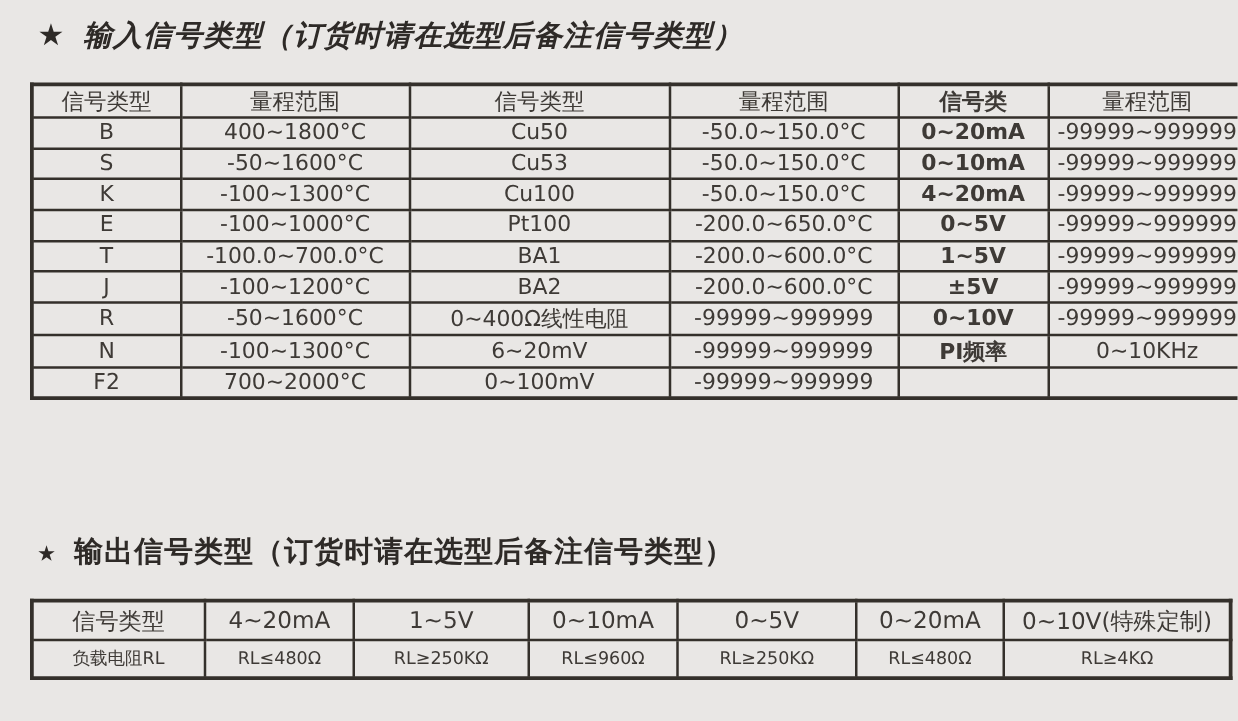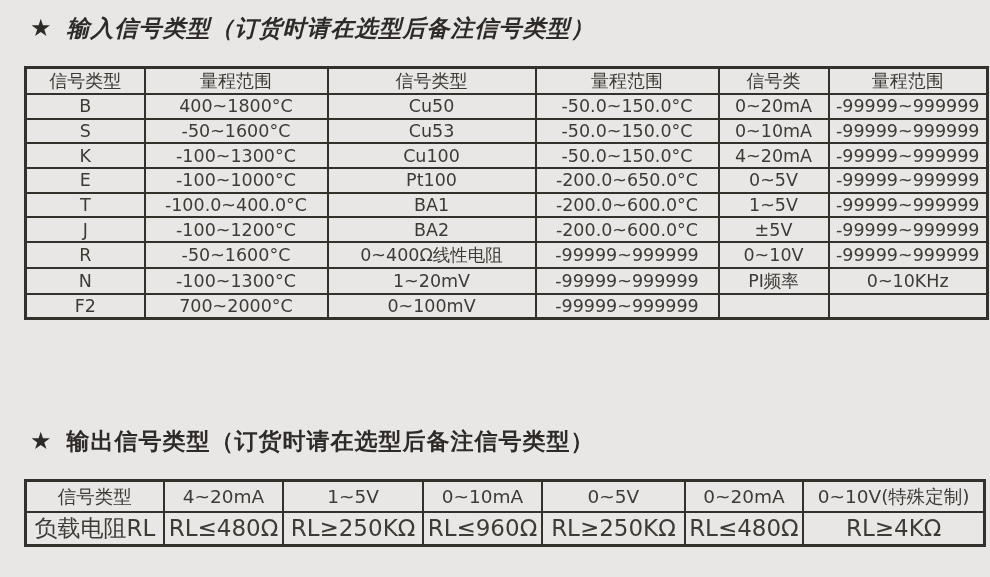--- a/index.html
+++ b/index.html
@@ -15,21 +15,21 @@
     position: absolute;
     left: 30px;
     font-size: 23px;
     font-weight: bold;
     color: var(--title, #2e2a27);
     letter-spacing: 1px;
     white-space: nowrap;
   }
   .title .star { margin-right: 14px; font-size: 24px; }
   #title-input  { top: 13px; font-style: italic; }
-  #title-output { top: 426px; }
+  #title-output { top: 426px; font-family: Liberation Mono, monospace; }
 
   table {
     position: absolute;
     left: 24px;
     width: 962px;
     border-collapse: collapse;
     table-layout: fixed;
     background: var(--bg, #e9e7e5);
   }
   #input-table  { top: 66px; }
@@ -40,28 +40,28 @@
     vertical-align: middle;
     font-weight: normal;
     padding: 0 3px;
     white-space: nowrap;
     overflow: hidden;
   }
   table { border: 3px solid var(--border, #34302b); }
   #input-table th { height: 26px; font-size: 18px; }
   #input-table td { height: 24.7px; font-size: 17.5px; }
   #output-table th { height: 31px; font-size: 18.5px; }
-  #output-table td { height: 31px; font-size: 23px; }
+  #output-table td { height: 31px; font-size: 14px; }
 
   
   #input-table .c0 { width: 119px; }
   #input-table .c1 { width: 183px; }
   #input-table .c2 { width: 208px; }
   #input-table .c3 { width: 183px; }
-  #input-table .c4 { width: 110px; }
+  #input-table .c4 { width: 120px; font-weight: bold; }
   #input-table .c5 { width: 159px; }
   
   #output-table .c0 { width: 135px; }
   #output-table .c1 { width: 117px; }
   #output-table .c2 { width: 136px; }
   #output-table .c3 { width: 117px; }
   #output-table .c4 { width: 139px; }
   #output-table .c5 { width: 116px; }
   #output-table .c6 { width: 177px; }
 </style>
@@ -111,21 +111,21 @@
       <tr>
         <td class="c0">E</td>
         <td class="c1">-100~1000°C</td>
         <td class="c2">Pt100</td>
         <td class="c3">-200.0~650.0°C</td>
         <td class="c4">0~5V</td>
         <td class="c5">-99999~999999</td>
       </tr>
       <tr>
         <td class="c0">T</td>
-        <td class="c1">-100.0~400.0°C</td>
+        <td class="c1">-100.0~700.0°C</td>
         <td class="c2">BA1</td>
         <td class="c3">-200.0~600.0°C</td>
         <td class="c4">1~5V</td>
         <td class="c5">-99999~999999</td>
       </tr>
       <tr>
         <td class="c0">J</td>
         <td class="c1">-100~1200°C</td>
         <td class="c2">BA2</td>
         <td class="c3">-200.0~600.0°C</td>
@@ -136,21 +136,21 @@
         <td class="c0">R</td>
         <td class="c1">-50~1600°C</td>
         <td class="c2">0~400Ω线性电阻</td>
         <td class="c3">-99999~999999</td>
         <td class="c4">0~10V</td>
         <td class="c5">-99999~999999</td>
       </tr>
       <tr>
         <td class="c0">N</td>
         <td class="c1">-100~1300°C</td>
-        <td class="c2">1~20mV</td>
+        <td class="c2">6~20mV</td>
         <td class="c3">-99999~999999</td>
         <td class="c4">PI频率</td>
         <td class="c5">0~10KHz</td>
       </tr>
       <tr>
         <td class="c0">F2</td>
         <td class="c1">700~2000°C</td>
         <td class="c2">0~100mV</td>
         <td class="c3">-99999~999999</td>
         <td class="c4"></td>

